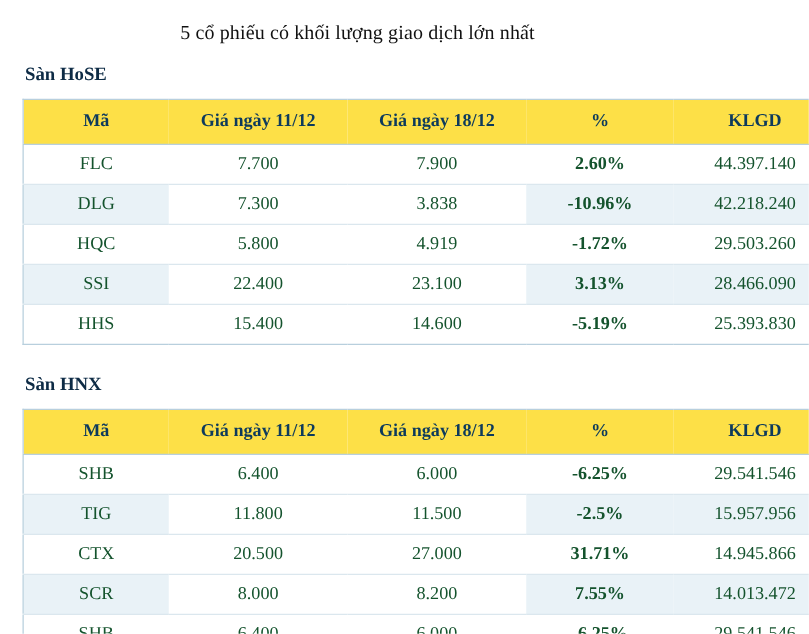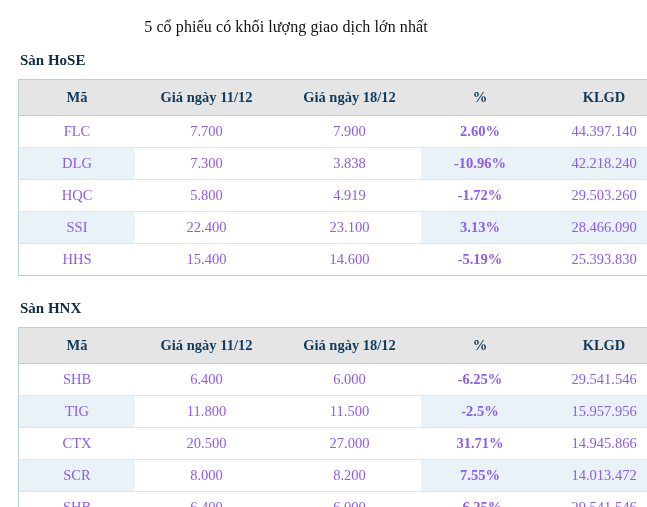--- a/index.html
+++ b/index.html
@@ -41,35 +41,35 @@
     font-family: "Liberation Serif", serif;
   }
   table.stock {
     width: 610px;
     border-collapse: collapse;
     table-layout: fixed;
     border: 1px solid #b8cfdd;
     font-size: 14.5px;
   }
   table.stock thead th {
-    background: #e5e5e5;
+    background: #fde047;
     color: #0d3a5c;
     font-weight: bold;
     font-size: 14.5px;
     padding: 9px 4px;
     border-bottom: 1px solid #b8cfdd;
     text-align: center;
     font-family: "Liberation Serif", serif;
   }
   table.stock tbody td {
     padding: 7px 4px;
     text-align: center;
     border-bottom: 1px solid #dbe7ee;
     font-family: "Liberation Serif", serif;
-    color: #8b5cf6;
+    color: #14532d;
   }
   table.stock tbody tr:last-child td {
     border-bottom: none;
   }
   table.stock tbody tr.alt td.cell-symbol,
   table.stock tbody tr.alt td.cell-pct,
   table.stock tbody tr.alt td.cell-vol {
     background: #e9f2f7;
   }
   td.cell-symbol { width: 108px; }

